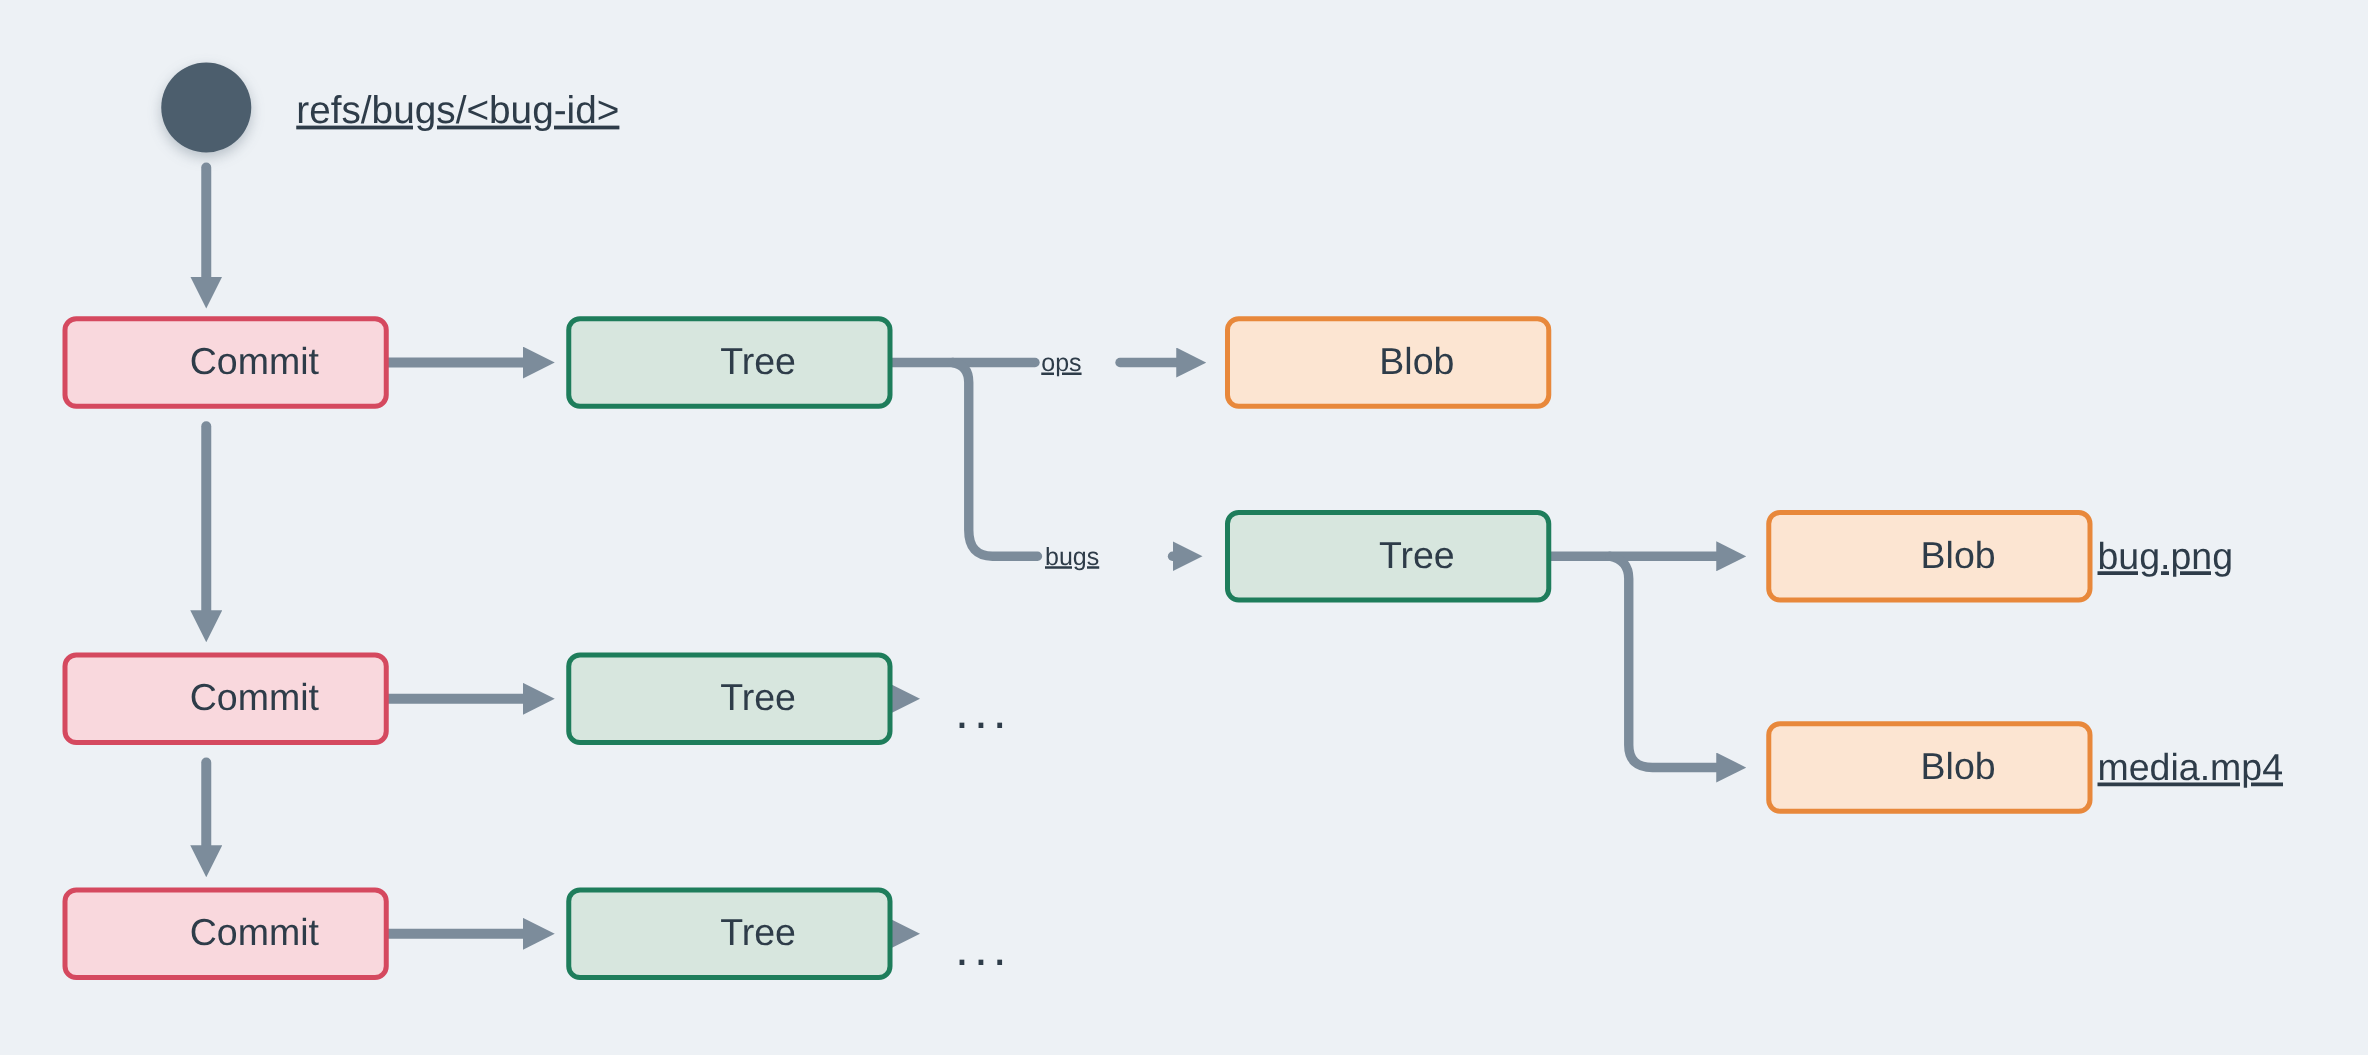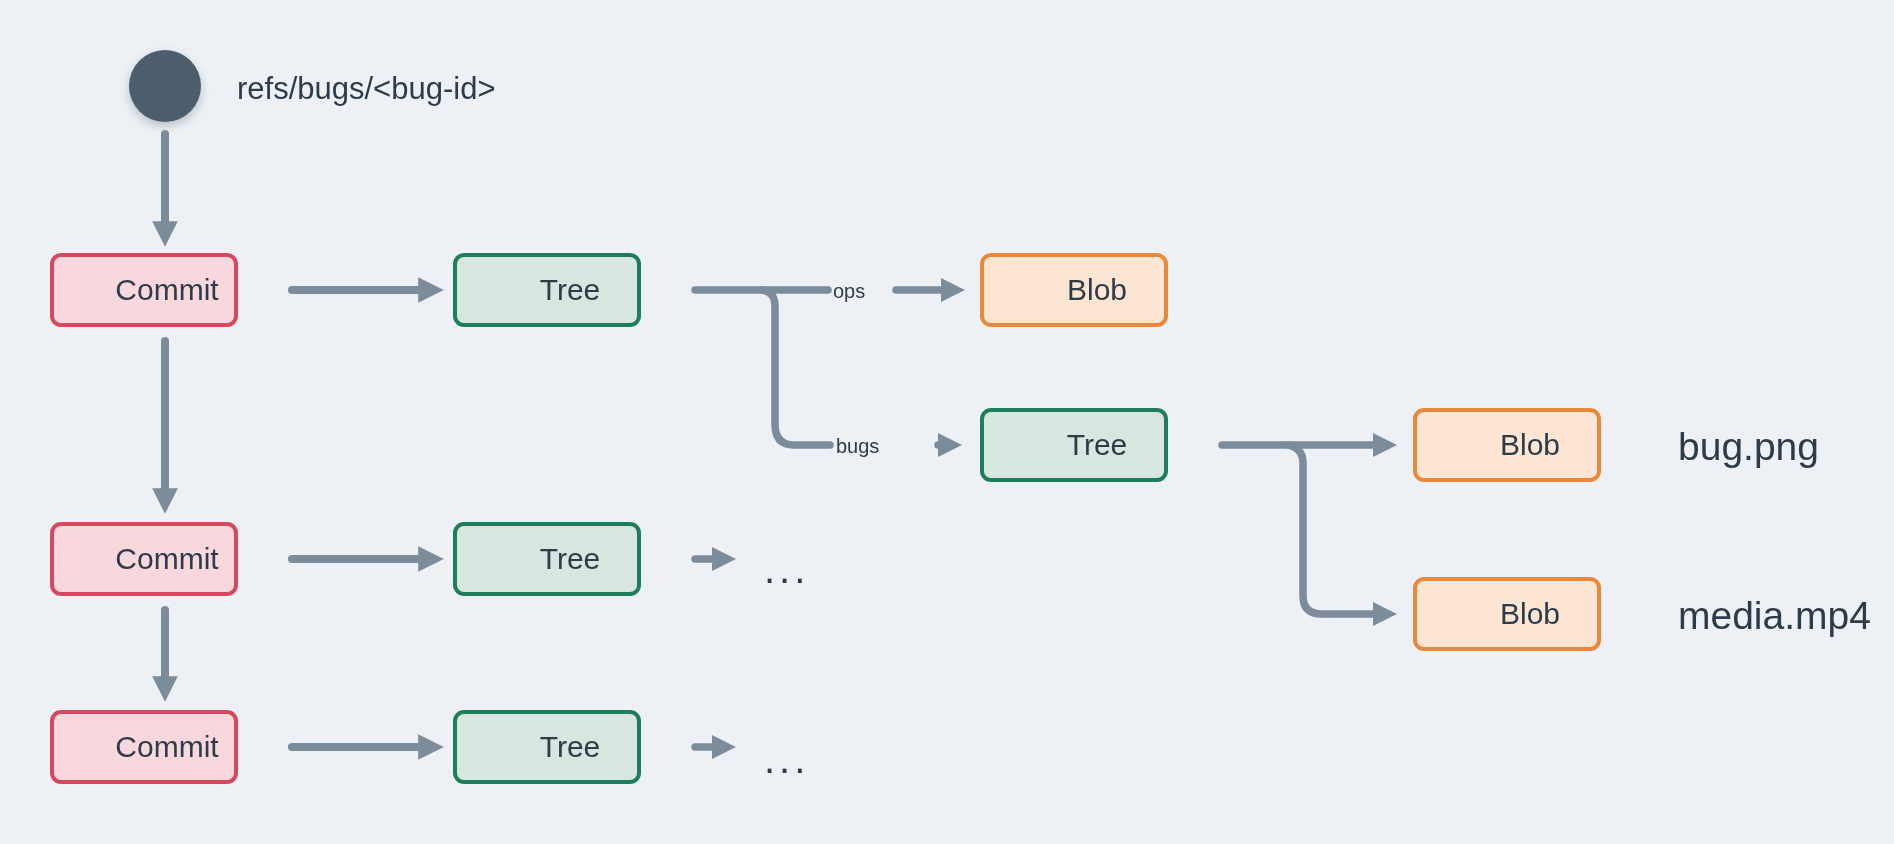--- a/index.html
+++ b/index.html
@@ -11,43 +11,44 @@
     overflow:hidden;
   }
   svg.edges{position:absolute;left:0;top:0;width:1894px;height:844px;}
   .edge{stroke:var(--arrow);stroke-width:8;fill:none;stroke-linecap:round;}
   .edge.thin{stroke-width:7.5;}
   .arrowhead-shape{fill:var(--arrow);}
   .ref-dot{fill:var(--circle);filter:drop-shadow(0 4px 5px rgba(60,80,95,0.30));}
 
   .node{
     position:absolute;
-    width:188px;height:74px;
+    width:261px;height:74px;
     box-sizing:border-box;
     border-radius:11px;
     border:4.5px solid;
     display:flex;align-items:center;justify-content:center;
     font-size:30px;
     color:var(--text);
     padding-left:46px;
   }
   .node.commit{background:var(--commit-fill);border-color:var(--commit-border);}
   .node.tree{background:var(--tree-fill);border-color:var(--tree-border);}
   .node.blob{background:var(--blob-fill);border-color:var(--blob-border);justify-content:center;}
 
   .lbl{
     position:absolute;
     transform:translateY(-50%);
     color:var(--text);
     white-space:nowrap;
     line-height:1;
+    text-decoration:underline;
   }
   .ref-lbl{font-size:31px;}
   .edge-lbl{font-size:20px;}
-  .file-lbl{font-size:39px;}
+  .file-lbl{font-size:30px;}
   .dots{
     position:absolute;
     font-size:40px;
     letter-spacing:4px;
     line-height:1;
     color:var(--text);
     white-space:nowrap;
   }
 </style>
 </head>

